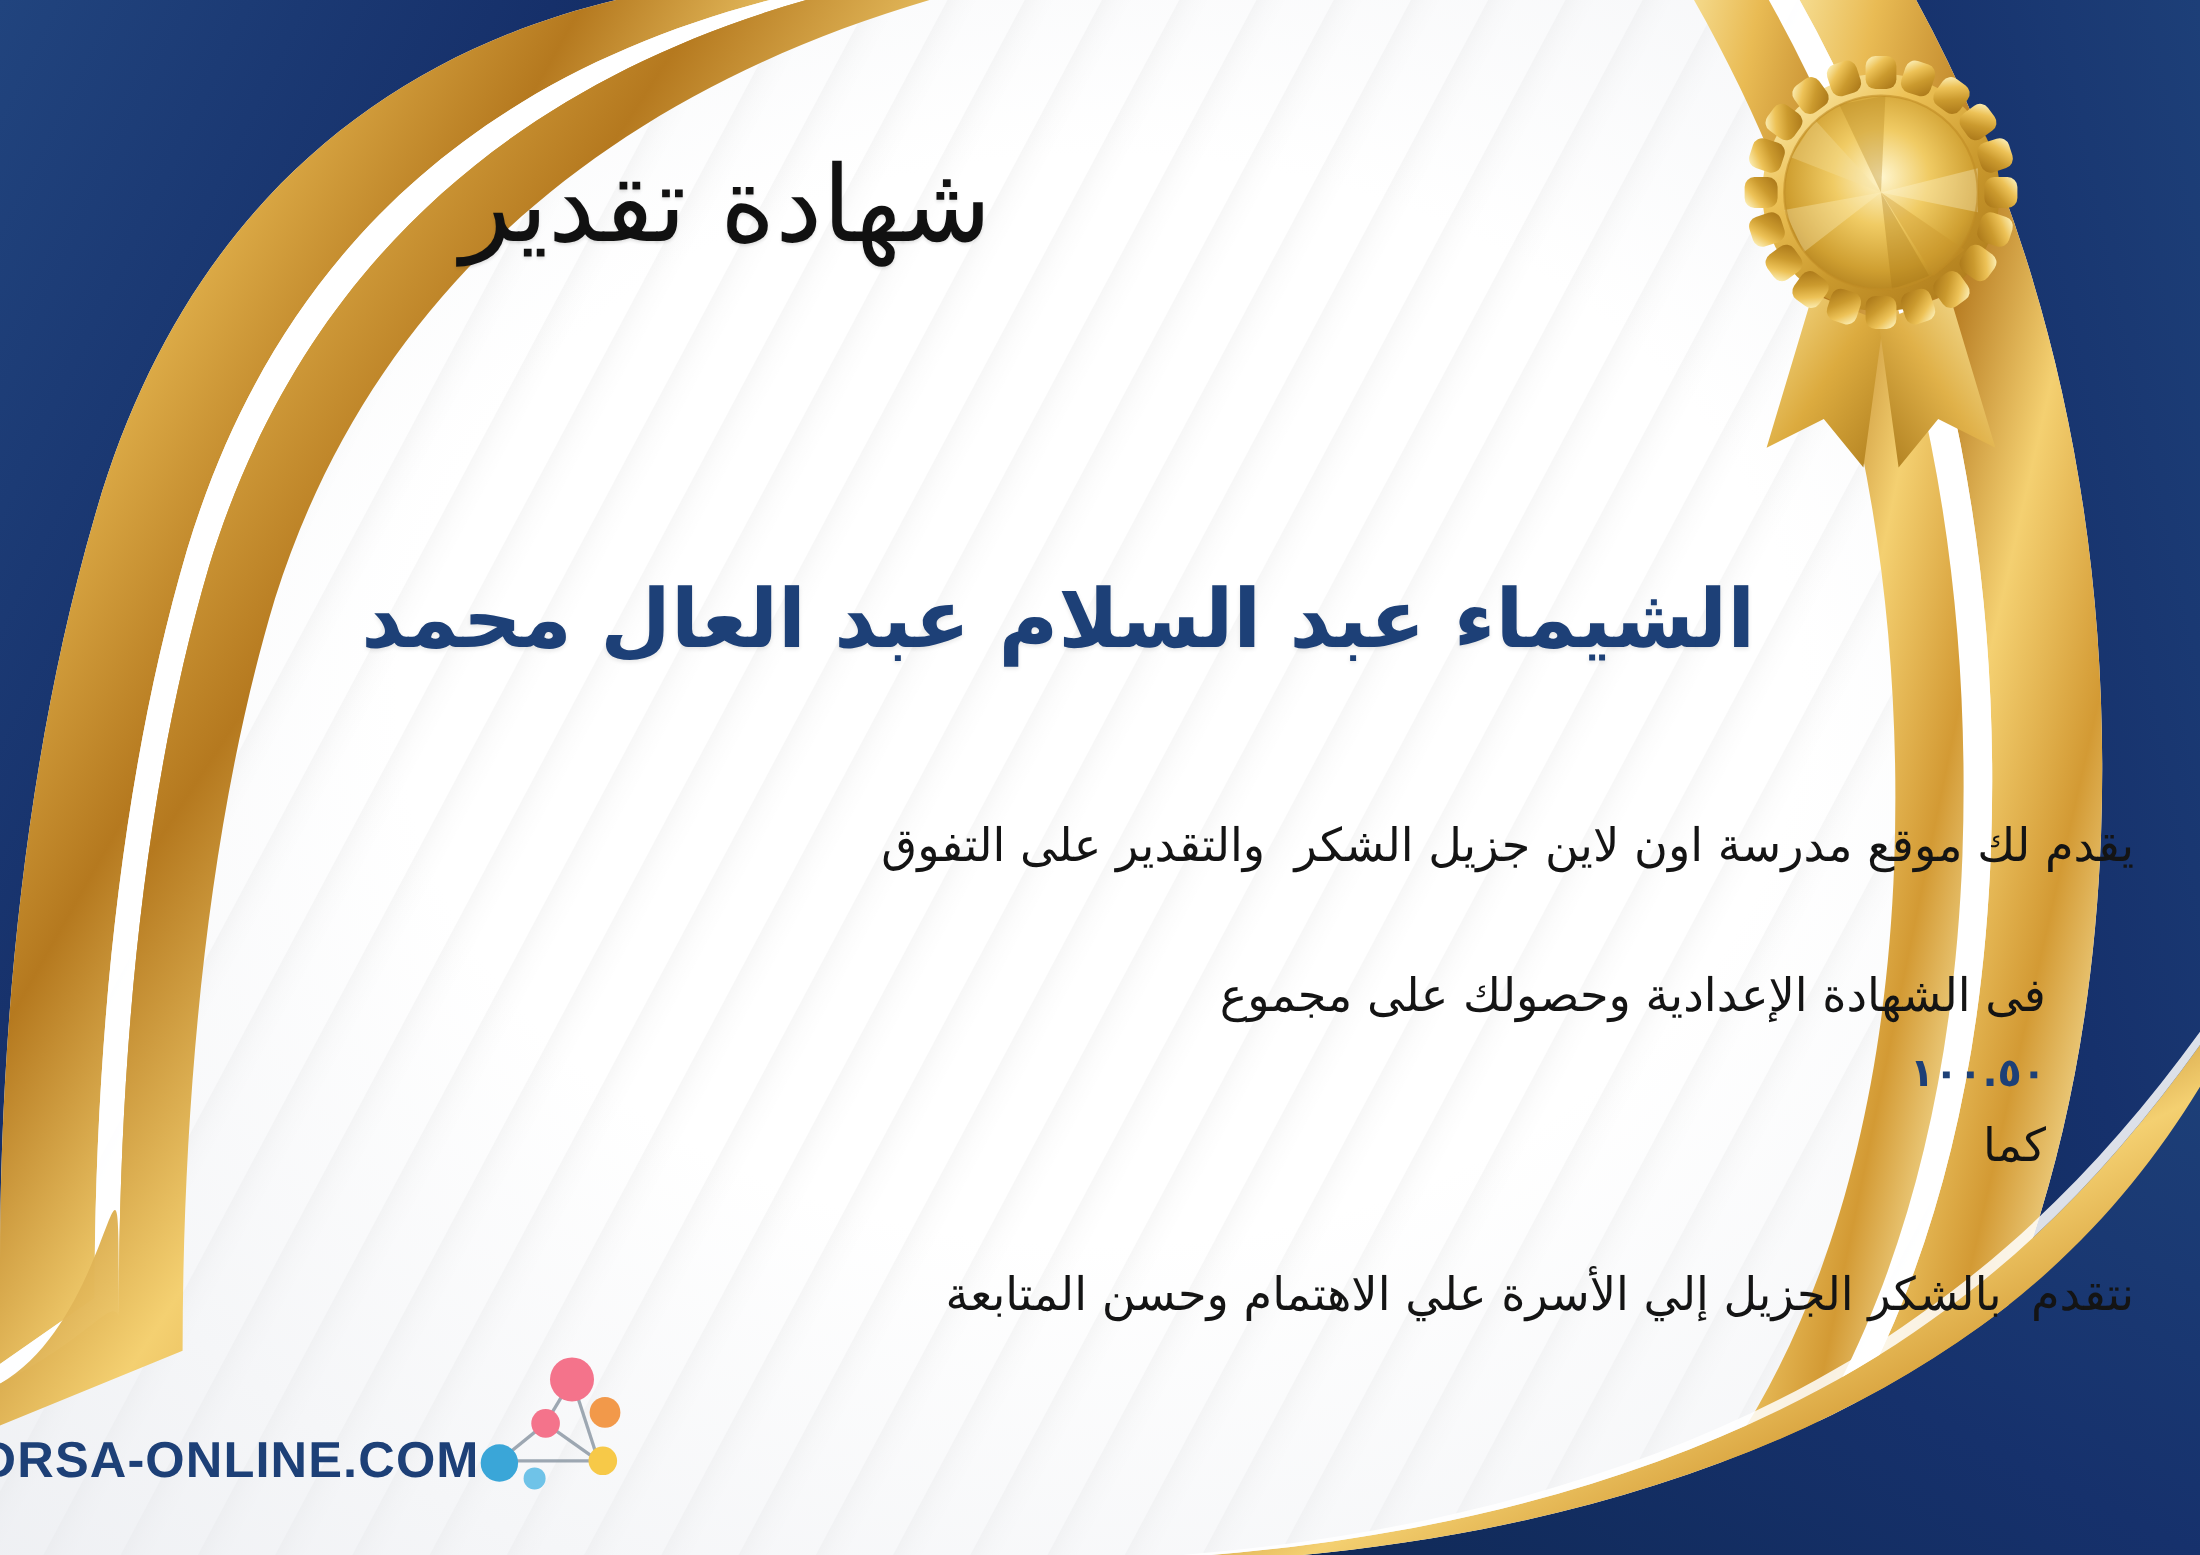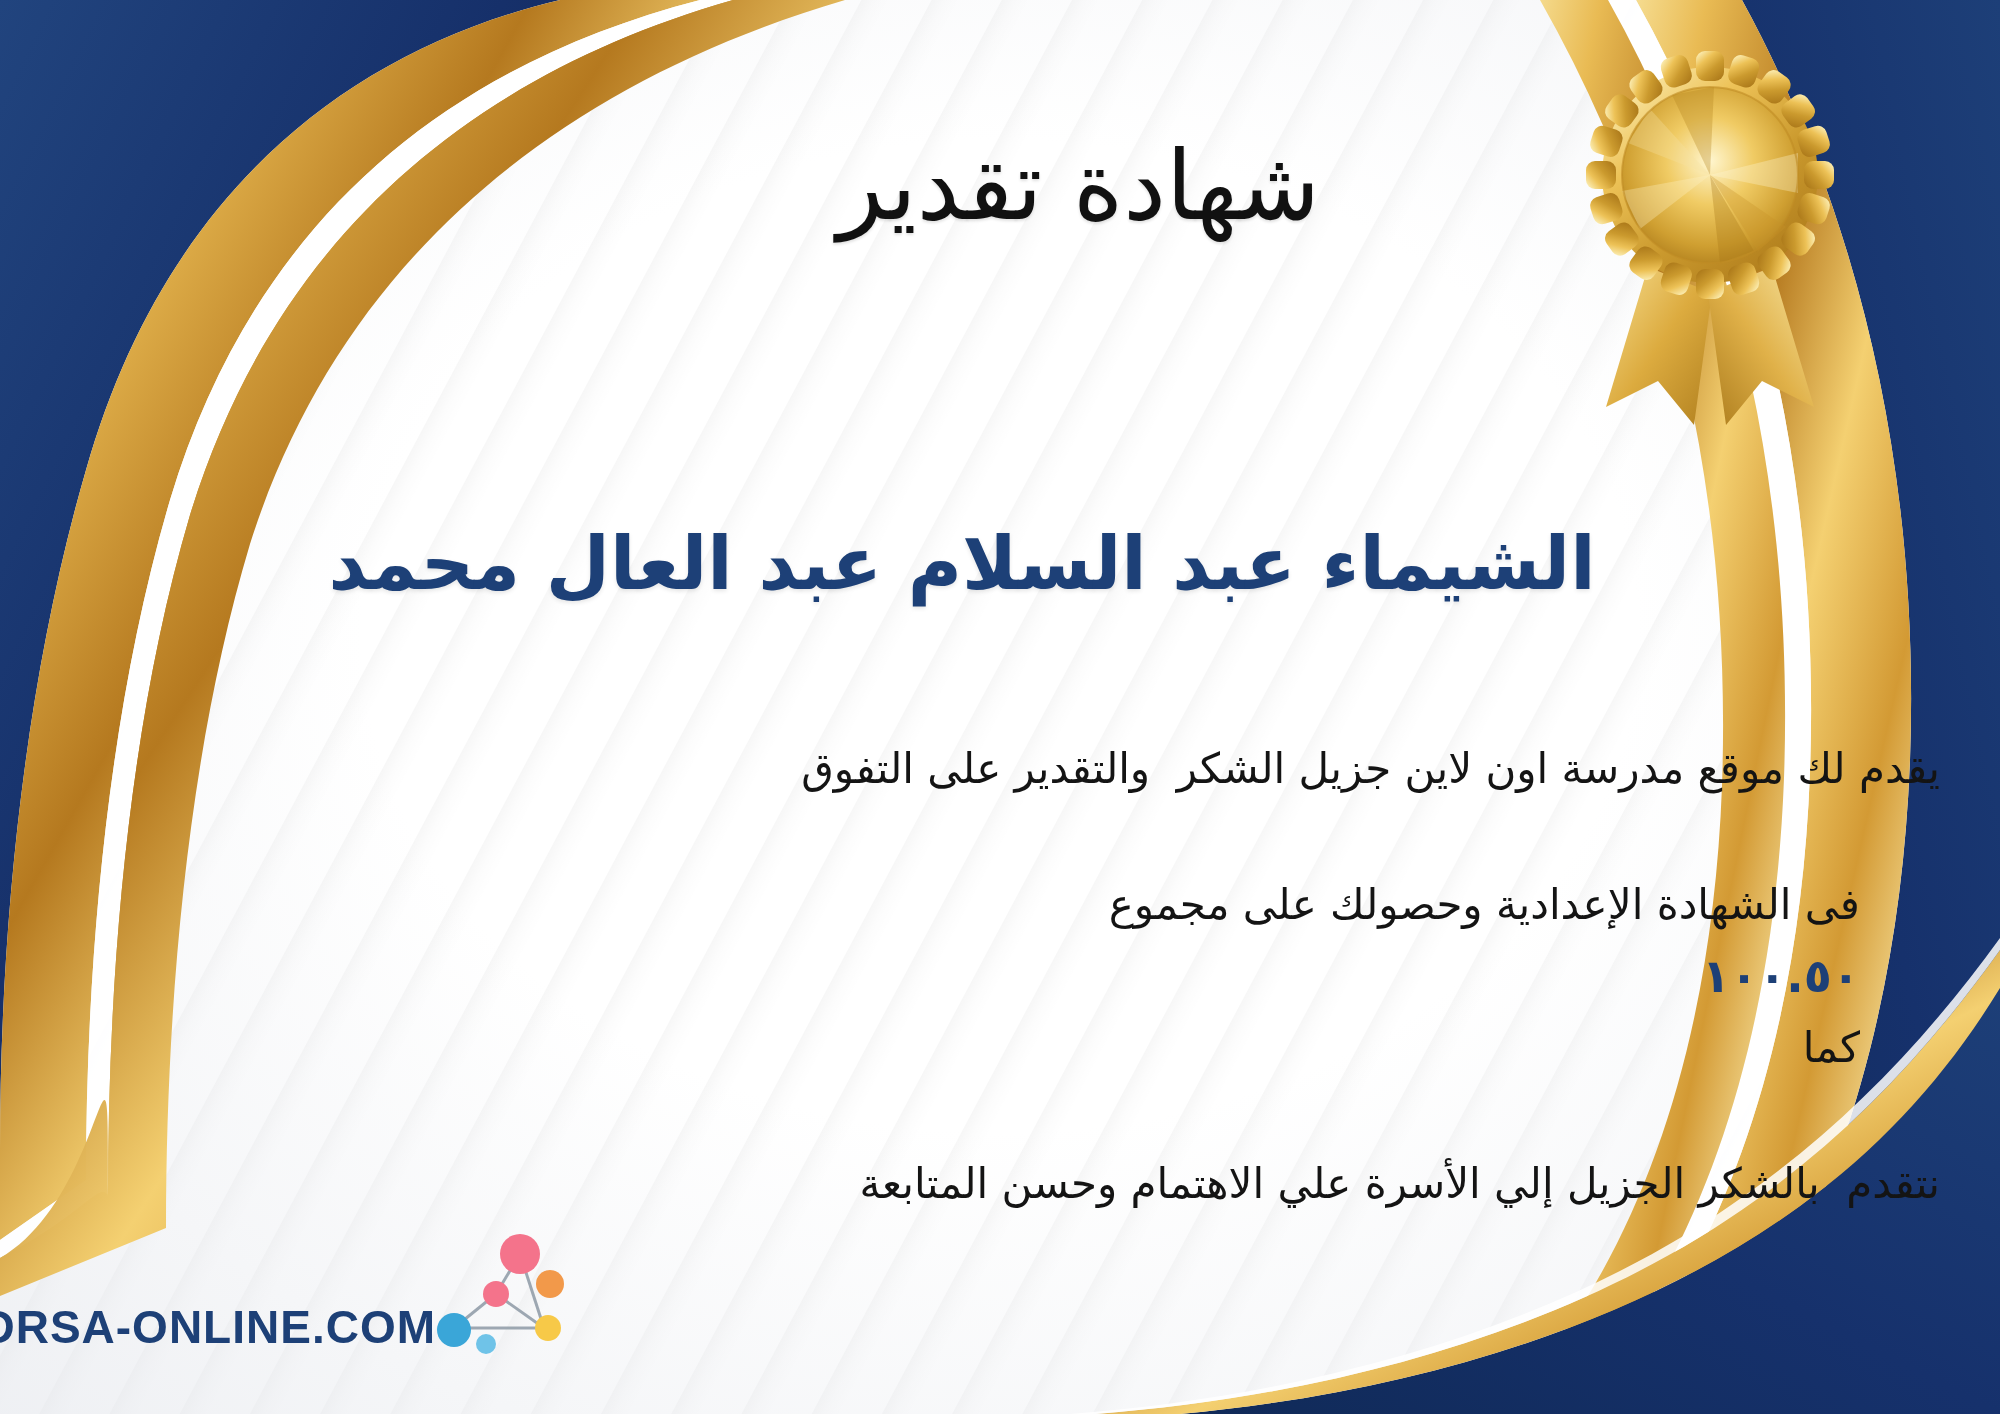--- a/index.html
+++ b/index.html
@@ -35,20 +35,21 @@
     pointer-events:none;
   }
 
   
   .borderart{position:absolute;inset:0;pointer-events:none;}
 
   
   .title{
     position:absolute;
     top:130px;left:0;width:1320px;
+    text-align:center;
     direction:rtl;
     font-size:96px;
     font-weight:400;
     letter-spacing:2px;
     color:#111111;
     font-family:"DejaVu Sans",sans-serif;
     text-shadow:0 2px 3px rgba(0,0,0,0.12);
   }
   .student-name{
     position:absolute;
@@ -67,21 +68,21 @@
     direction:rtl;
     font-size:42px;
     line-height:1.62;
     color:#141414;
     font-family:"DejaVu Sans",sans-serif;
   }
   .body-line{display:block;white-space:pre-wrap;}
   .score{
     color:#1d4077;
     font-weight:700;
-    font-size:46px;
+    font-size:36px;
     letter-spacing:1px;
   }
   .closing{
     position:absolute;
     top:1120px;left:60px;width:1620px;
     direction:rtl;
     text-align:center;
     font-size:42px;
     color:#141414;
     font-family:"DejaVu Sans",sans-serif;

